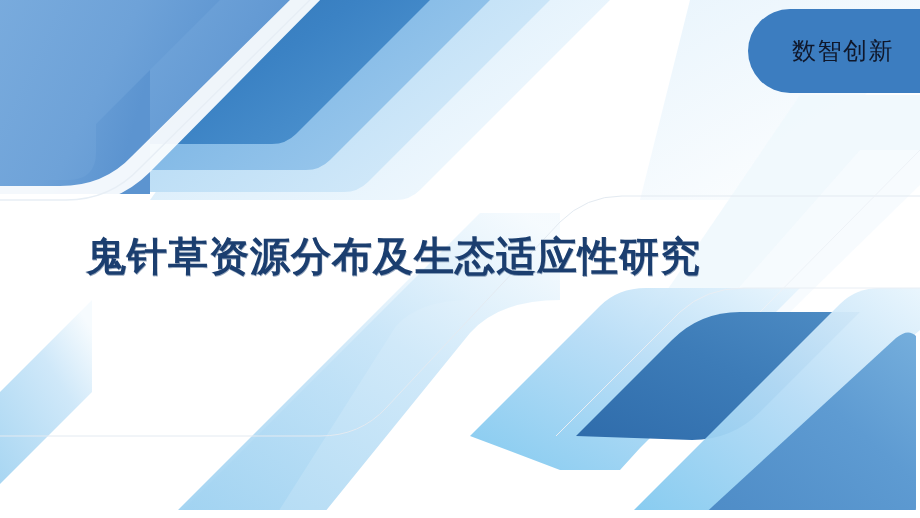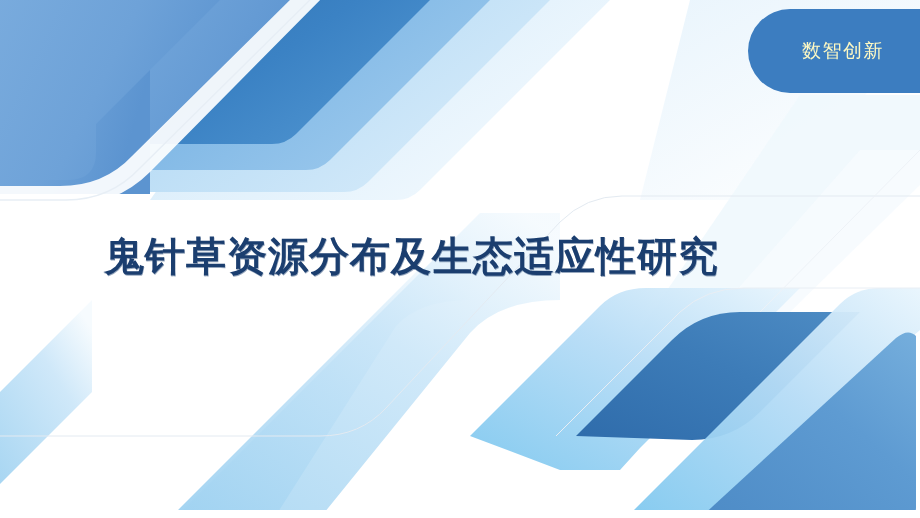--- a/index.html
+++ b/index.html
@@ -38,31 +38,31 @@
     border-top-right-radius: 0;
     border-bottom-right-radius: 0;
     display: flex;
     flex-direction: column;
     align-items: center;
     justify-content: center;
     box-sizing: border-box;
     padding-left: 18px;
   }
   .badge-line {
-    color: #fef9c3;
-    font-size: 19px;
+    color: #0f172a;
+    font-size: 24px;
     line-height: 1.42;
     letter-spacing: 1.5px;
     white-space: nowrap;
     font-weight: 400;
   }
   
   #title {
     position: absolute;
-    left: 104px;
+    left: 86px;
     top: 232px;
     width: 740px;
     color: #1b3e6f;
     font-size: 40px;
     font-weight: bold;
     letter-spacing: 1.0px;
     line-height: 1.2;
     white-space: nowrap;
     text-shadow: 0.5px 0.5px 0 rgba(27,62,111,0.45);
   }

